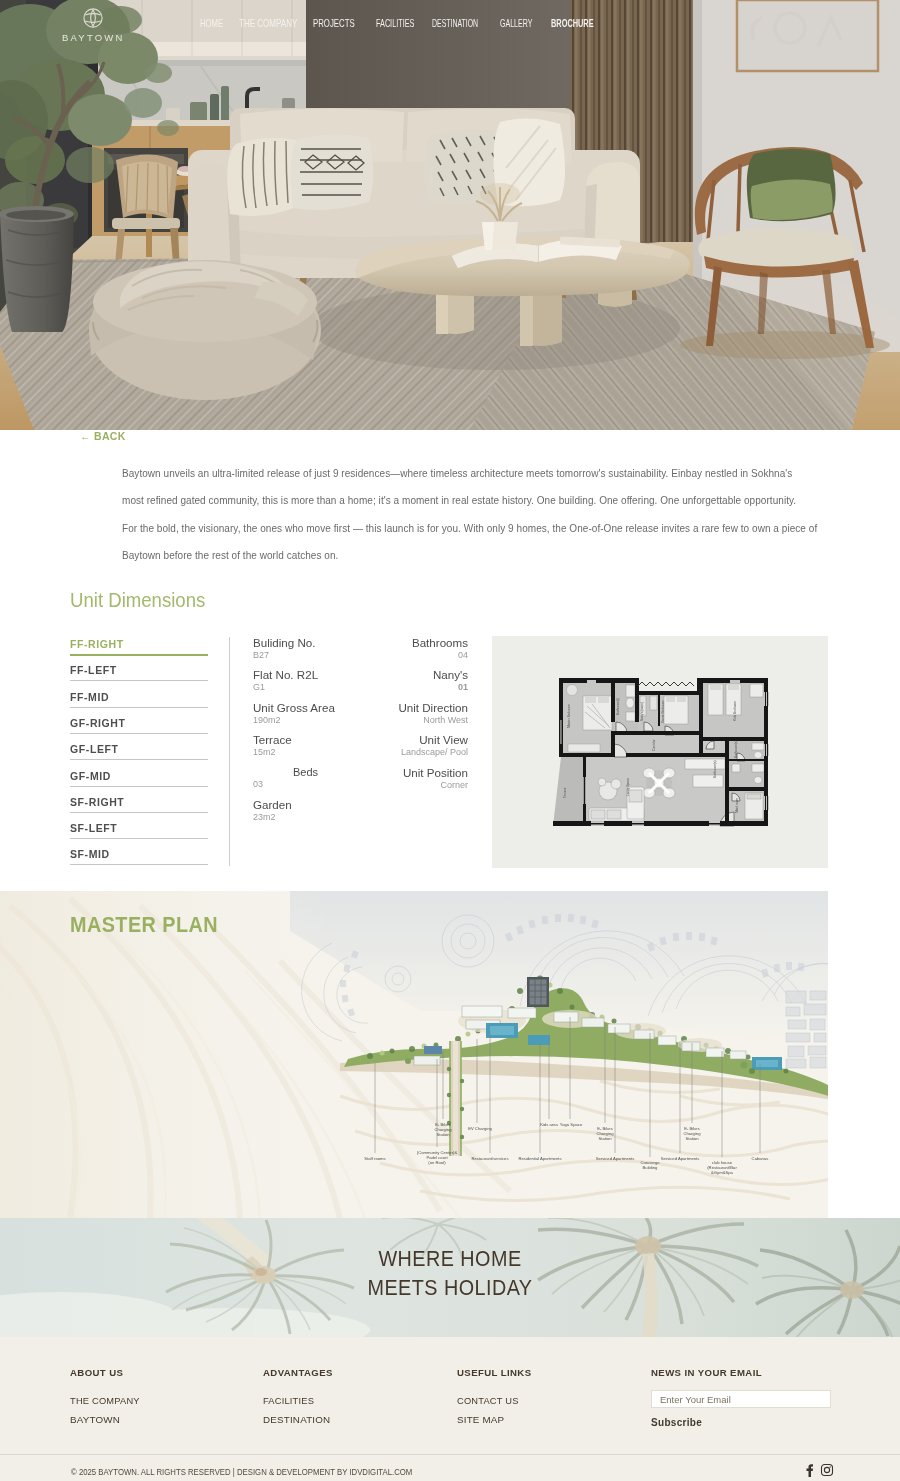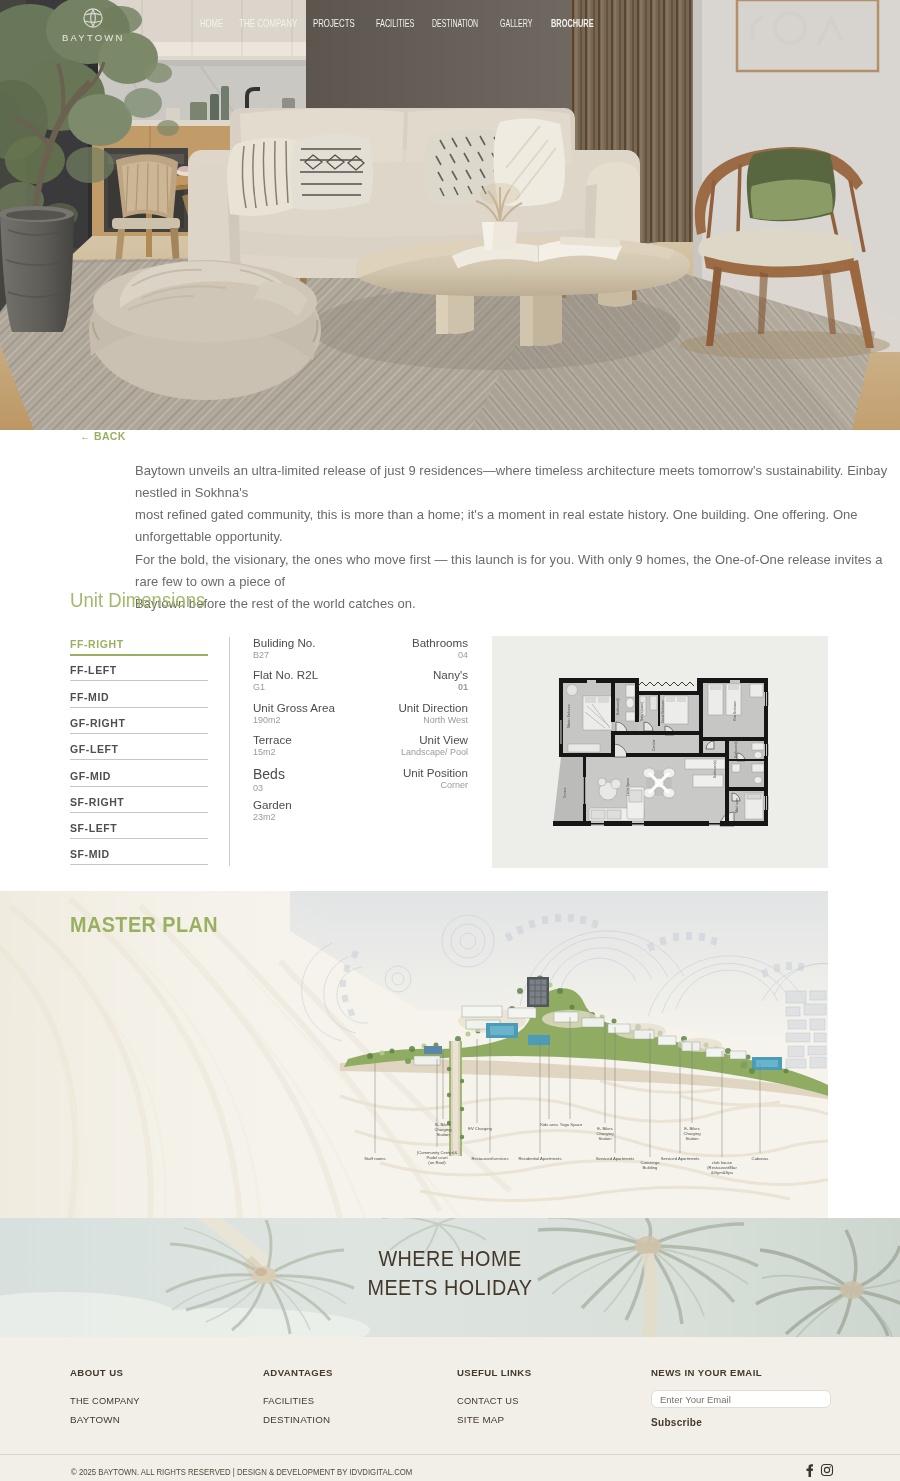--- a/index.html
+++ b/index.html
@@ -325,21 +325,21 @@
   <span class="abs" style="left:432px;transform:scaleX(0.63);transform-origin:left;">DESTINATION</span>
   <span class="abs" style="left:500px;transform:scaleX(0.64);transform-origin:left;">GALLERY</span>
   <span class="abs" style="left:551px;font-weight:bold;transform:scaleX(0.67);transform-origin:left;">BROCHURE</span>
 </div>
 
 
 </div>
 
 <div class="abs" style="left:80px;top:430px;color:#9ab061;font-weight:bold;font-size:10.5px;letter-spacing:0.3px;">←&nbsp;BACK</div>
 
-<div class="abs" style="left:135px;top:460px;width:760px;font-size:13px;line-height:22px;color:#6a6a6a;letter-spacing:0.05px;">
+<div class="abs" style="left:122px;top:460px;width:760px;font-size:10px;line-height:27px;color:#6a6a6a;letter-spacing:0.05px;">
 <p>Baytown unveils an ultra-limited release of just 9 residences—where timeless architecture meets tomorrow's sustainability. Einbay nestled in Sokhna's<br>most refined gated community, this is more than a home; it's a moment in real estate history. One building. One offering. One unforgettable opportunity.</p>
 <p style="margin-top:1px;">For the bold, the visionary, the ones who move first — this launch is for you. With only 9 homes, the One-of-One release invites a rare few to own a piece of<br>Baytown before the rest of the world catches on.</p>
 </div>
 
 <div class="abs" style="left:70px;top:588px;font-size:21px;color:#a3b96b;transform:scaleX(0.885);transform-origin:left;white-space:nowrap;">Unit Dimensions</div>
 
 <div class="abs" id="tabs" style="left:70px;top:638px;width:138px;font-size:10.5px;font-weight:bold;letter-spacing:0.6px;color:#4e4e4e;">
   <div class="abs" style="left:0;top:0;color:#9ab061;">FF-RIGHT</div>
       <div class="abs" style="left:0;top:16px;width:138px;border-bottom:2px solid #9ab061;"></div>
   <div class="abs" style="left:0;top:26.3px;">FF-LEFT</div>
@@ -371,21 +371,21 @@
       </div>
   <div class="abs" style="top:64.8px;">
         <div style="font-size:11.6px;color:#4c4c4c;">Unit Gross Area</div>
         <div style="font-size:9px;color:#9b9b9b;margin-top:1px;">190m2</div>
       </div>
   <div class="abs" style="top:97.2px;">
         <div style="font-size:11.6px;color:#4c4c4c;">Terrace</div>
         <div style="font-size:9px;color:#9b9b9b;margin-top:1px;">15m2</div>
       </div>
   <div class="abs" style="top:129.6px;">
-        <div style="font-size:14px;color:#4c4c4c;">Beds</div>
+        <div style="font-size:11px;color:#4c4c4c;margin-left:40px;">Beds</div>
         <div style="font-size:9px;color:#9b9b9b;margin-top:1px;">03</div>
       </div>
   <div class="abs" style="top:162px;">
         <div style="font-size:11.6px;color:#4c4c4c;">Garden</div>
         <div style="font-size:9px;color:#9b9b9b;margin-top:1px;">23m2</div>
       </div>
 </div>
 
 <div class="abs" id="details2" style="left:368px;top:636px;width:100px;text-align:right;">
   <div class="abs" style="top:0px;right:0;">
@@ -929,21 +929,21 @@
   </div>
 
   <div class="abs" style="left:457px;top:30px;">
     <div style="font-size:9.6px;font-weight:bold;letter-spacing:0.4px;">USEFUL LINKS</div>
     <div style="font-size:9.3px;margin-top:18px;letter-spacing:0.2px;">CONTACT US</div>
     <div style="font-size:9.8px;margin-top:8px;letter-spacing:0.2px;">SITE MAP</div>
   </div>
 
   <div class="abs" style="left:651px;top:30px;">
     <div style="font-size:9.6px;font-weight:bold;letter-spacing:0.4px;">NEWS IN YOUR EMAIL</div>
-    <div style="margin-top:12px;width:180px;height:18px;background:#ffffff;border:1px solid #e2ddd2;border-radius:6px;font-size:9.5px;color:#7d7262;line-height:17px;padding-left:8px;">Enter Your Email</div>
+    <div style="margin-top:12px;width:180px;height:18px;background:#ffffff;border:1px solid #e2ddd2;border-radius:0;font-size:9.5px;color:#7d7262;line-height:17px;padding-left:8px;">Enter Your Email</div>
     <div style="font-size:10px;font-weight:bold;margin-top:9px;letter-spacing:0.3px;">Subscribe</div>
   </div>
 
   <div class="abs" style="left:0;top:117px;width:900px;height:1px;background:#d9d6cb;"></div>
 
   <div class="abs" style="left:71px;top:129px;font-size:9.6px;color:#55493b;transform:scaleX(0.81);transform-origin:left;white-space:nowrap;">© 2025 BAYTOWN. ALL RIGHTS RESERVED | DESIGN &amp; DEVELOPMENT BY IDVDIGITAL.COM</div>
 
   <div class="abs" style="left:804px;top:126px;">
     <svg width="30" height="14" viewBox="0 0 30 14">
       <path d="M4.5 14 v-6 h-2 v-2.4 h2 v-1.8 q0 -2.6 2.7 -2.6 l1.8 0.1 v2.2 h-1.1 q-0.9 0 -0.9 0.9 v1.2 h2l-0.3 2.4 h-1.7 v6 z" fill="#3c332a"></path>

